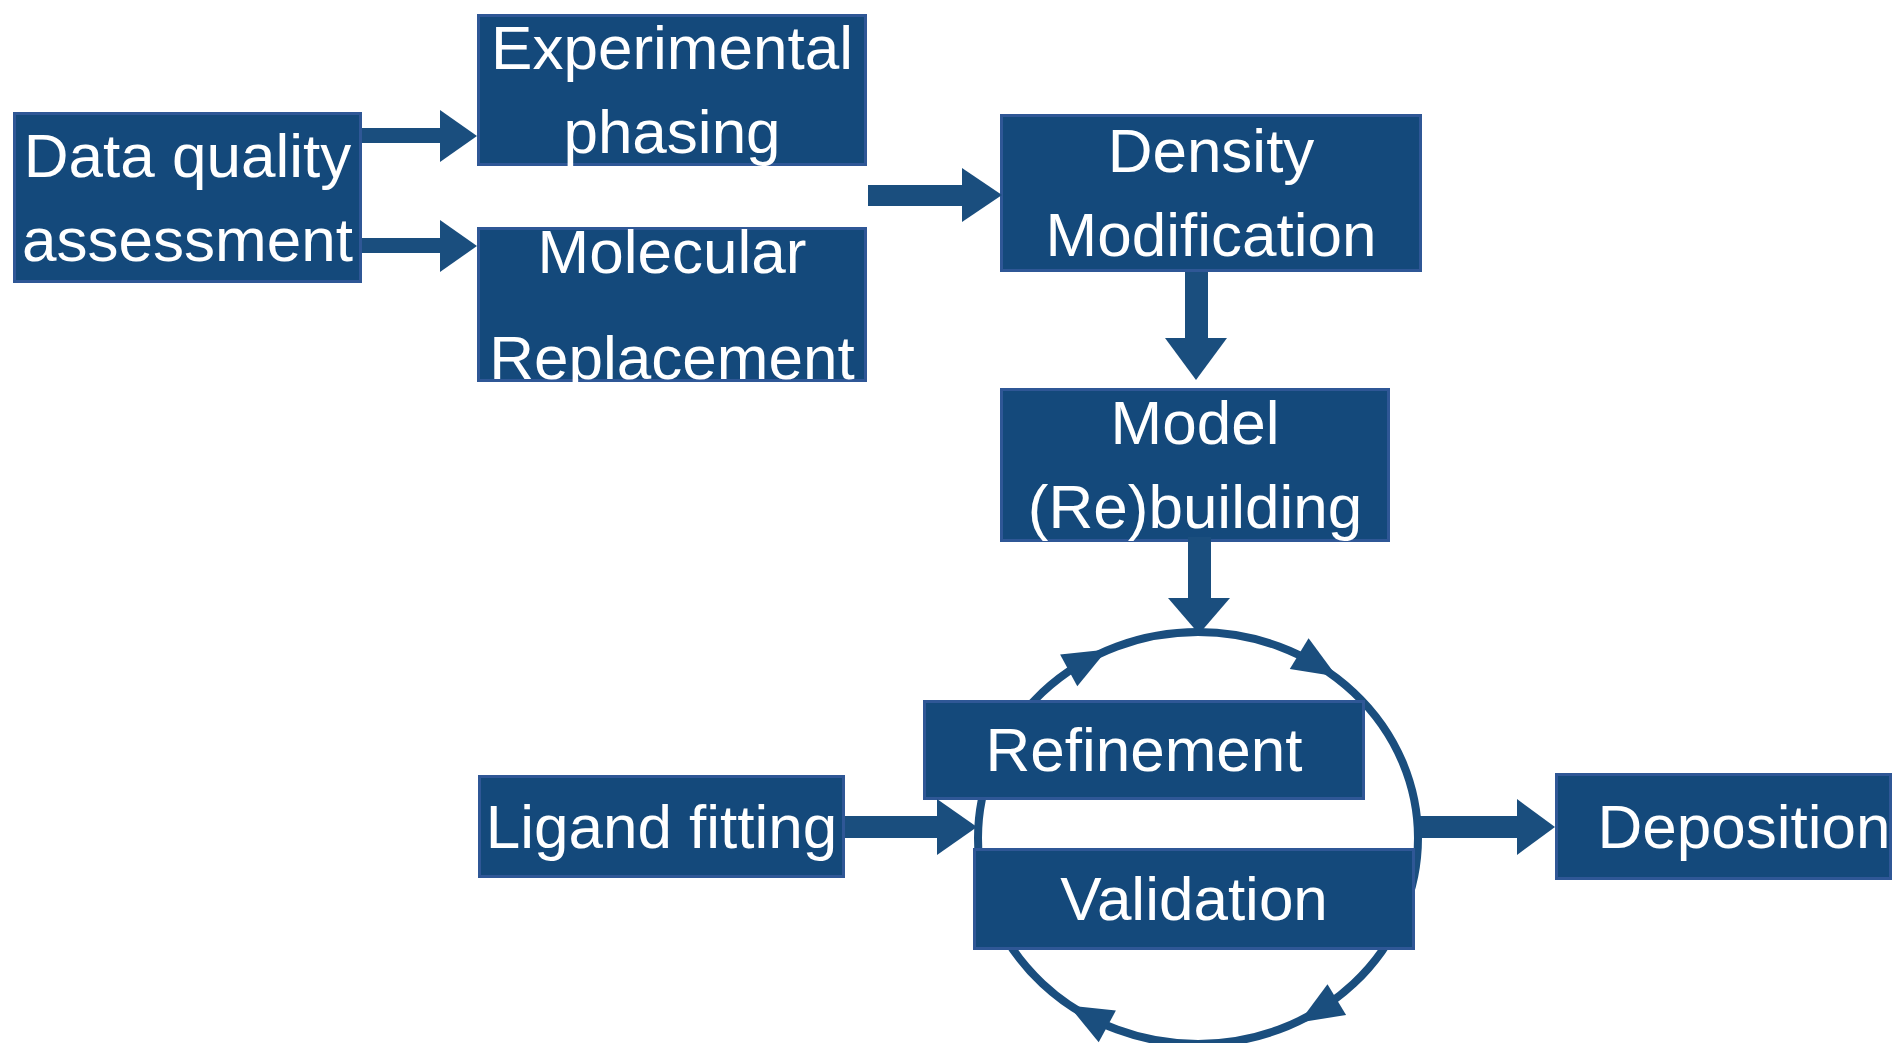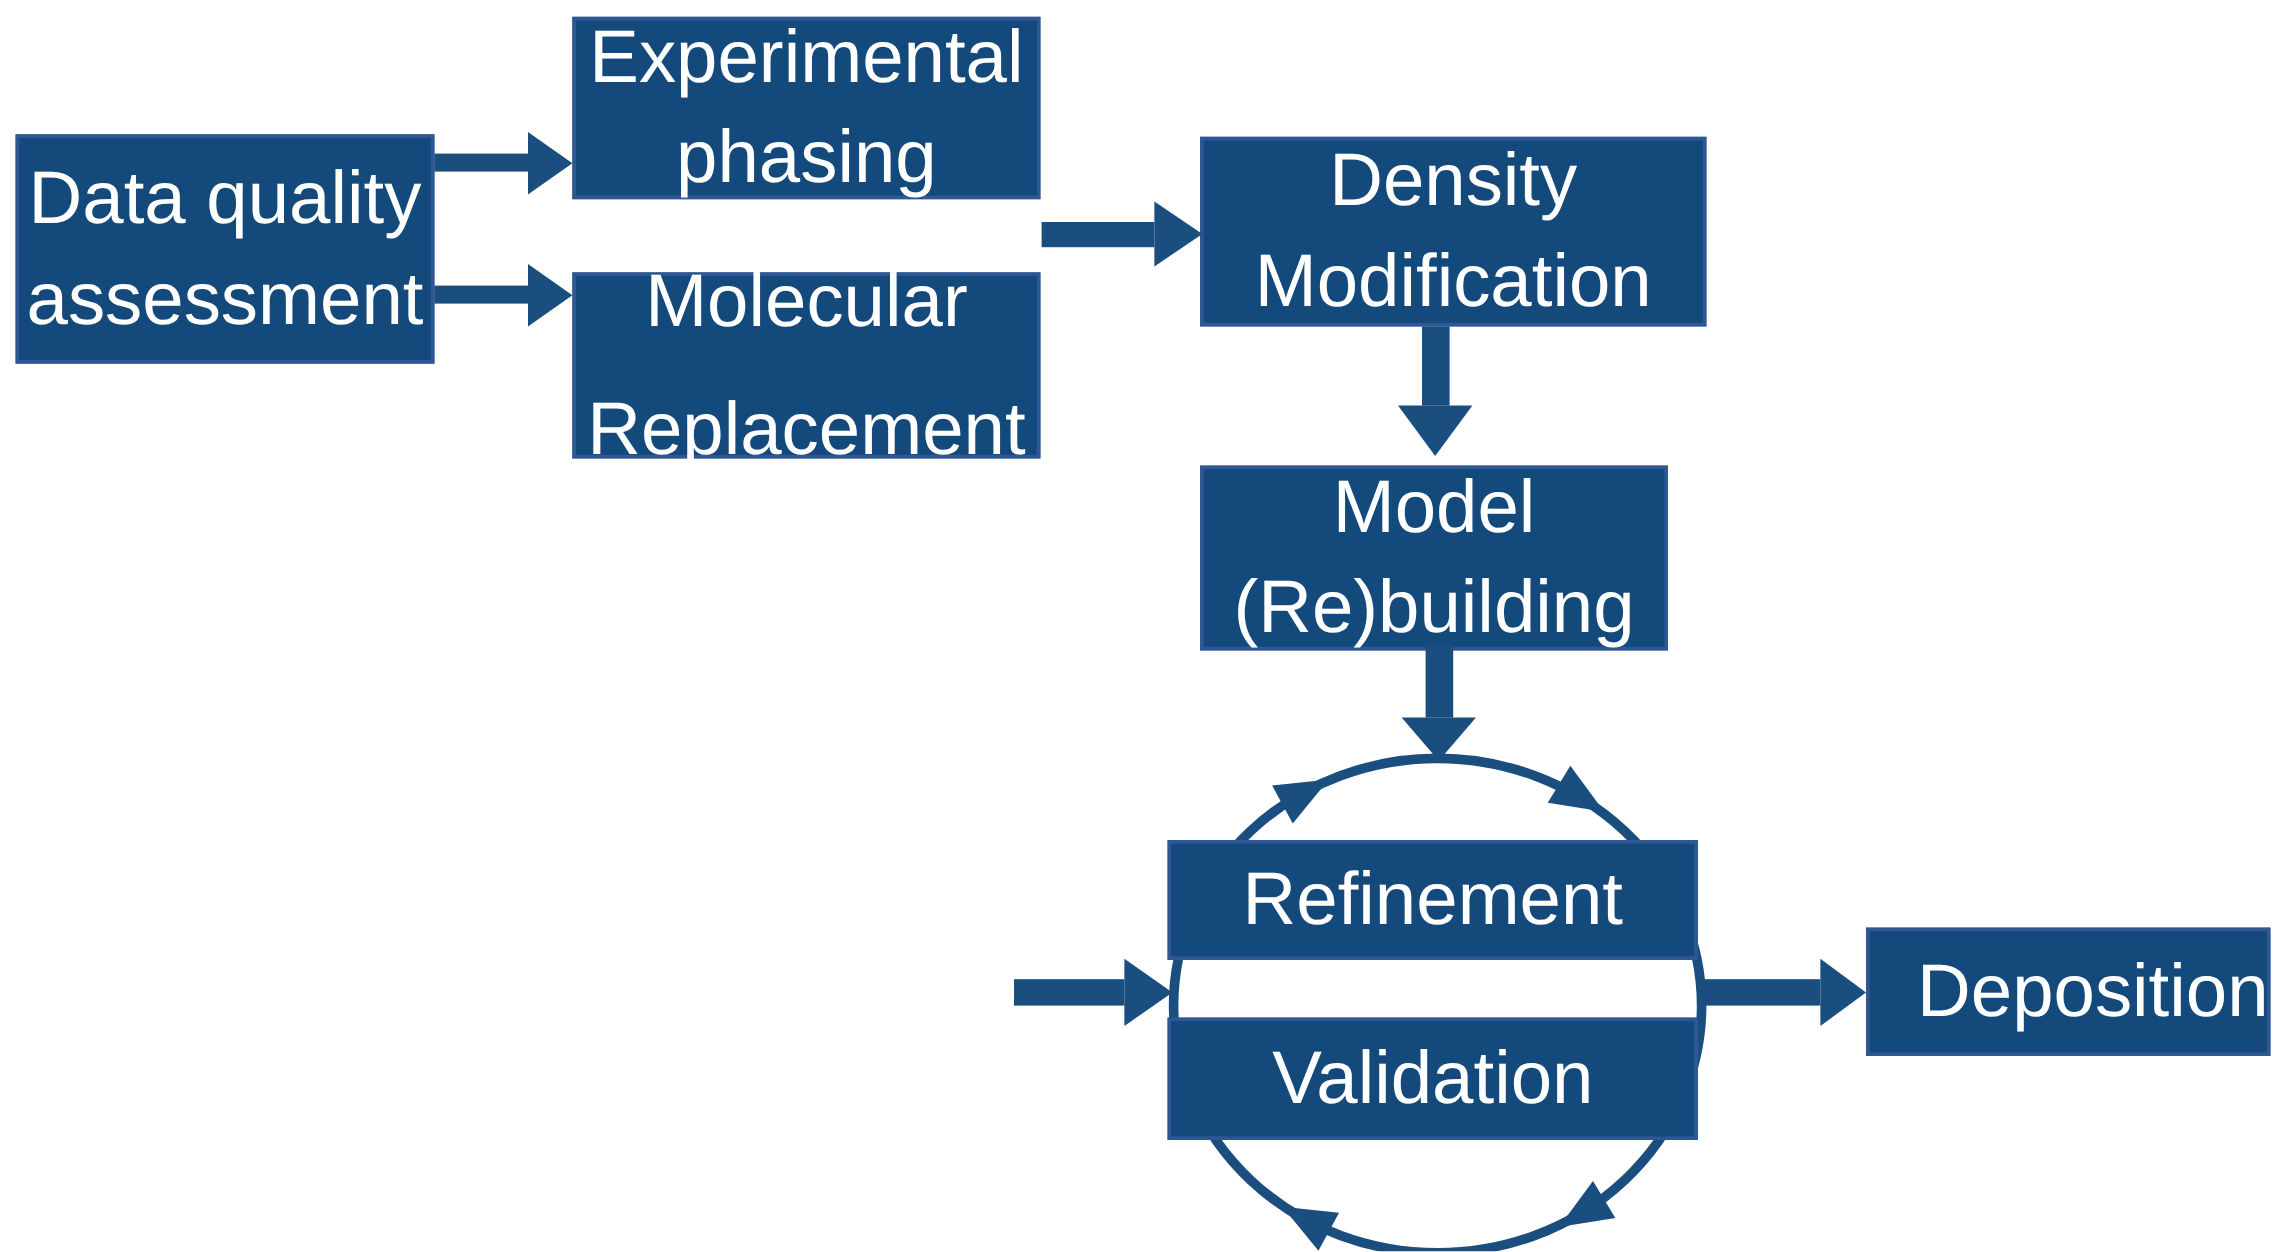--- a/index.html
+++ b/index.html
@@ -27,26 +27,26 @@
     flex-direction:column;
     align-items:center;
     justify-content:center;
     text-align:center;
     font-size:62px;
     line-height:1.35;
     z-index:2;
     white-space:nowrap;
   }
   
-  .n-dq{left:13px;  top:112px; width:349px; height:191px;}
+  .n-dq{left:13px;  top:112px; width:349px; height:171px;}
   .n-ep{left:477px; top:14px;  width:390px; height:152px;}
   .n-mr{left:477px; top:227px; width:390px; height:155px;gap:22px;}
   .n-dm{left:1000px;top:114px; width:422px; height:158px;}
   .n-mb{left:1000px;top:388px; width:390px; height:154px;}
-  .n-rf{left:973px; top:700px; width:442px; height:100px;}
+  .n-rf{left:923px; top:700px; width:442px; height:100px;}
   .n-vl{left:973px; top:848px; width:442px; height:102px;}
   .n-lf{left:478px; top:775px; width:367px; height:103px;}
   .n-dp{left:1555px;top:773px; width:337px; height:107px;padding-left:41px;}
 
   .shaft{position:absolute;background:var(--arrow);z-index:3;}
   .head{position:absolute;width:0;height:0;border-style:solid;z-index:3;}
   .head-right{border-color:transparent;border-top-width:27px;border-bottom-width:27px;
               border-left:40px solid var(--arrow);border-right-width:0;}
   .head-down{border-color:transparent;border-left-width:31px;border-right-width:31px;
              border-top:40px solid var(--arrow);border-bottom-width:0;}
@@ -110,20 +110,23 @@
   </div>
 
   <div class="node n-rf">
     <span>Refinement</span>
   </div>
 
   <div class="node n-vl">
     <span>Validation</span>
   </div>
 
+  <div class="node n-lf">
+    <span>Ligand fitting</span>
+  </div>
 
   <div class="node n-dp">
     <span>Deposition</span>
   </div>
 
   <div class="shaft a1s"></div>
   <div class="head head-right a1h"></div>
 
   <div class="shaft a2s"></div>
   <div class="head head-right a2h"></div>

